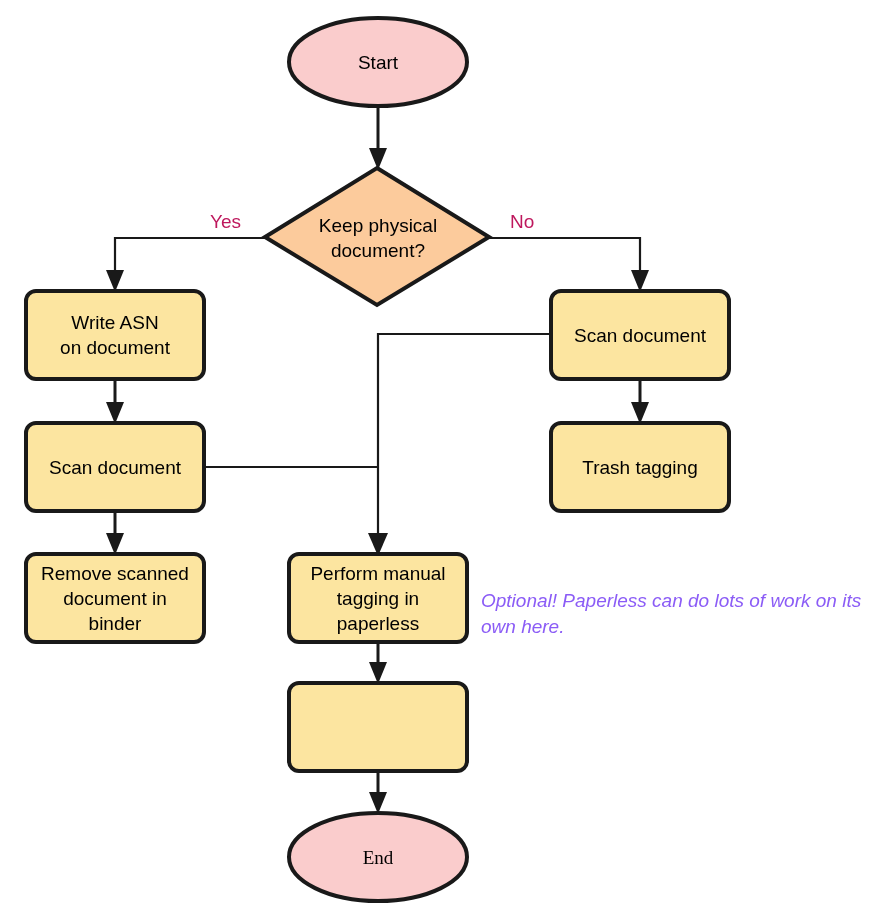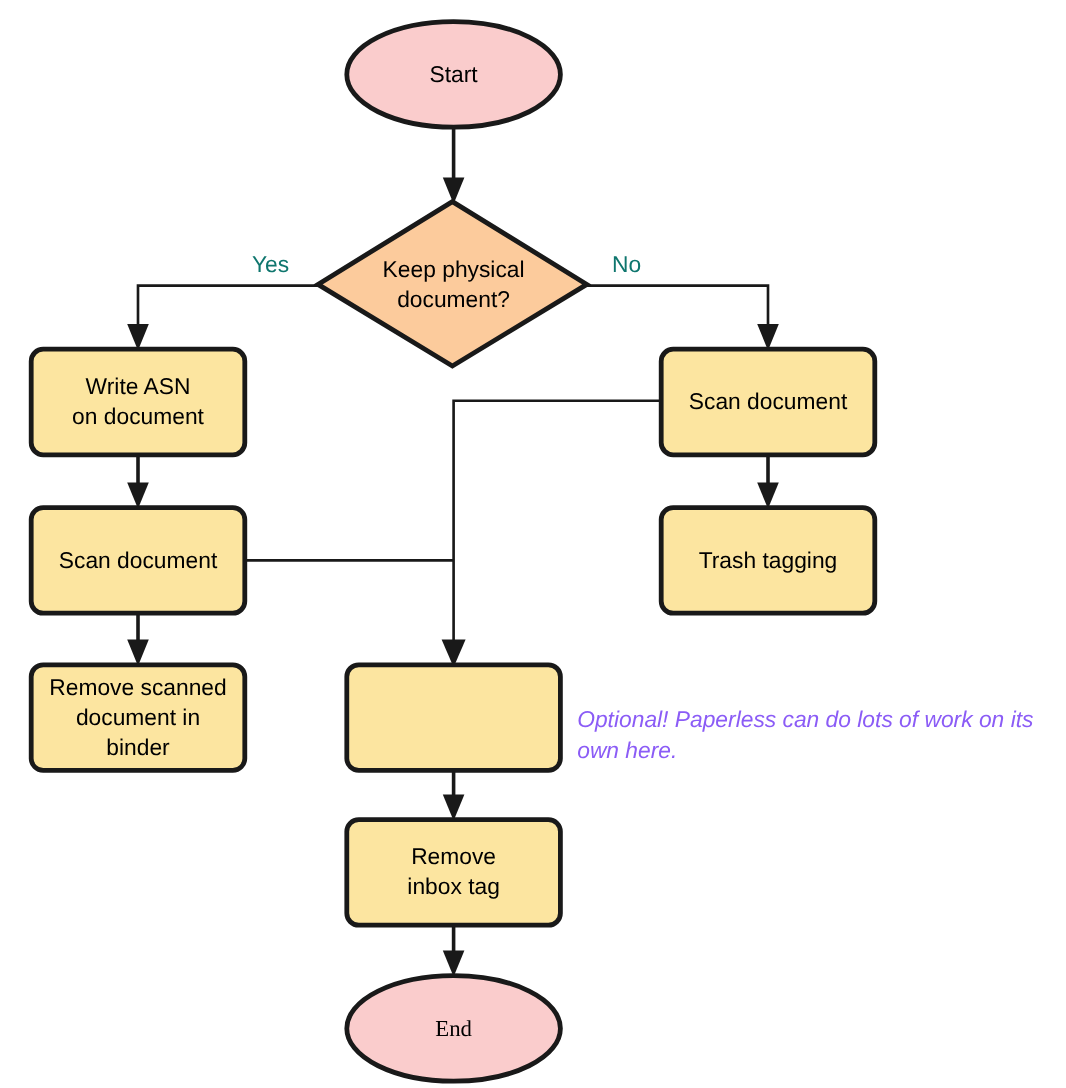--- a/index.html
+++ b/index.html
@@ -57,21 +57,21 @@
     text-align: center;
     color: #000000;
     font-family: "Liberation Sans", sans-serif;
     font-size: 19px;
     line-height: 25px;
     white-space: pre-line;
     pointer-events: none;
   }
   .edge-label {
     position: absolute;
-    color: #0f766e;
+    color: #be185d;
     font-family: "Liberation Sans", sans-serif;
     font-size: 19px;
     line-height: 22px;
     white-space: nowrap;
   }
   .note-text {
     position: absolute;
     color: #8b5cf6;
     font-family: "Liberation Sans", sans-serif;
     font-style: italic;
@@ -176,23 +176,24 @@
   <div class="node-label" style="left:26px; top:423px; width:178px; height:88px;">Scan document</div>
 
   <div class="node-label" style="left:26px; top:554px; width:178px; height:88px;">Remove scanned
 document in
 binder</div>
 
   <div class="node-label" style="left:551px; top:291px; width:178px; height:88px;">Scan document</div>
 
   <div class="node-label" style="left:551px; top:423px; width:178px; height:88px;">Trash tagging</div>
 
-
-  <div class="node-label" style="left:289px; top:683px; width:178px; height:88px;">Remove
-inbox tag</div>
+  <div class="node-label" style="left:289px; top:554px; width:178px; height:88px;">Perform manual
+tagging in
+paperless</div>
+
 
   <div class="node-label" style="left:289px; top:813px; width:178px; height:88px;font-family:Liberation Serif, serif;">End</div>
 
   <div class="edge-label" style="left:210px; top:211px;">Yes</div>
 
   <div class="edge-label" style="left:510px; top:211px;">No</div>
 
   <div class="note-text" style="left:481px; top:588px;">Optional! Paperless can do lots of work on its own here.</div>
 
 </div>

